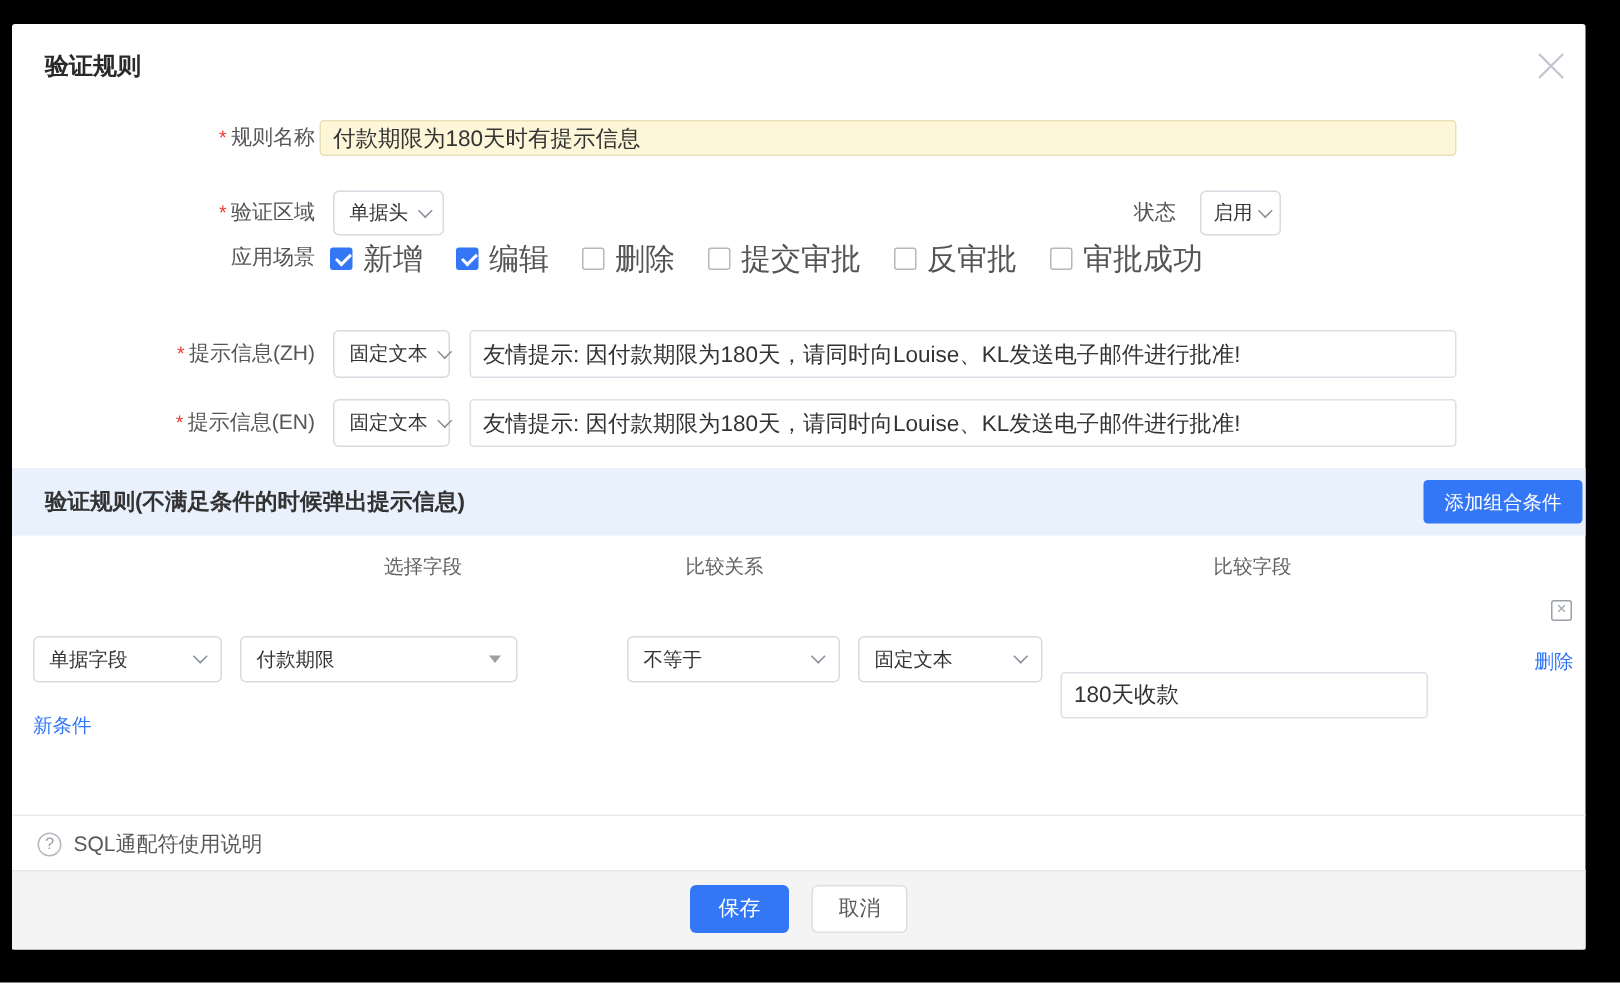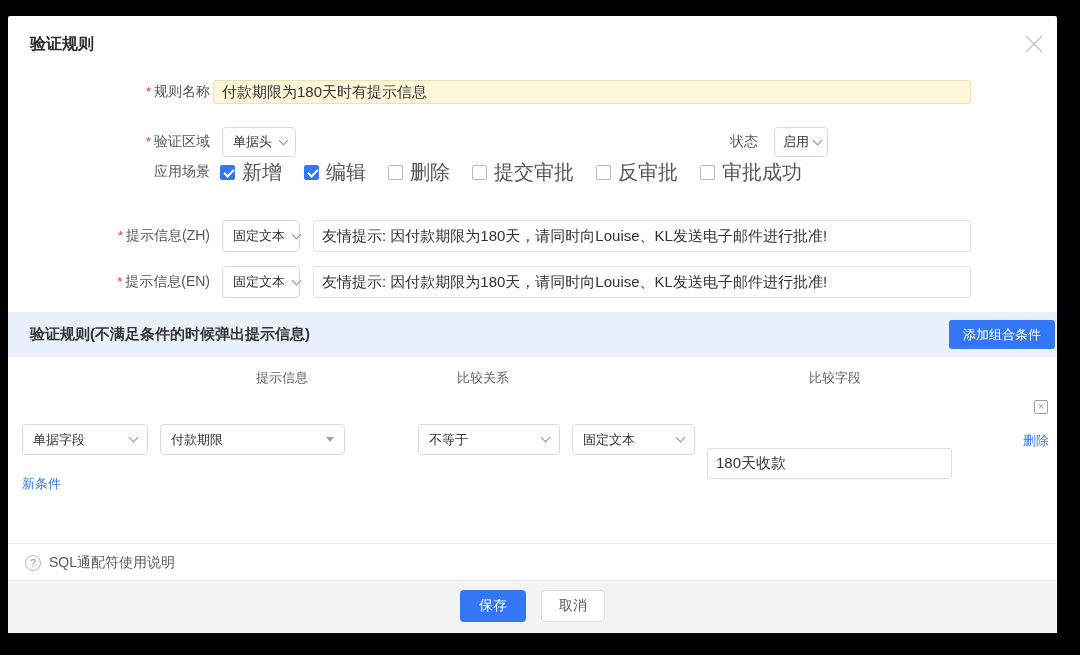--- a/index.html
+++ b/index.html
@@ -121,21 +121,21 @@
     <input class="inp yellow" style="margin-left: 3px; width: 758px; height: 24px;" value="付款期限为180天时有提示信息">
   </div>
 
   <div class="row" style="top:111px; height:30px;">
     <div class="lbl"><span class="star"></span><span>验证区域</span></div>
     <div class="sel" style="margin-left:12px; width:74px;">
       <span>单据头</span>
       <span class="chev"></span>
     </div>
   </div>
-  <div class="status-group" style="left:722px; top:111px; height:30px;">
+  <div class="status-group" style="left:748px; top:111px; height:30px;">
     <span style="font-size:14px; color:#555;">状态</span>
     <div class="sel" style="margin-left:16px; width:54px; padding:0 8px;">
       <span>启用</span>
       <span class="chev" style="margin-left:5px;"></span>
     </div>
   </div>
 
   <div class="row" style="top:148px; height:16px;font-family:Liberation Mono, monospace;">
     <div class="lbl">应用场景</div>
     <div style="display:flex; align-items:center; gap:22px; margin-left:10px;">
@@ -182,21 +182,21 @@
       <span class="chev"></span>
     </div>
     <input class="inp" style="margin-left: 13px; width: 658px; height: 32px;" value="友情提示: 因付款期限为180天，请同时向Louise、KL发送电子邮件进行批准!">
   </div>
 
   <div class="band">
     <span class="band-title">验证规则(不满足条件的时候弹出提示信息)</span>
     <button class="add-btn">添加组合条件</button>
   </div>
 
-  <span class="col-hdr" style="left:274px;">提示信息</span>
+  <span class="col-hdr" style="left:274px;">选择字段</span>
   <span class="col-hdr" style="left:475px;">比较关系</span>
   <span class="col-hdr" style="left:827px;">比较字段</span>
 
   <span class="boxed-x"></span>
 
   <div class="cond-row">
     <div class="sel" style="left:14px; width:126px;">
       <span>单据字段</span>
       <span class="chev"></span>
     </div>

